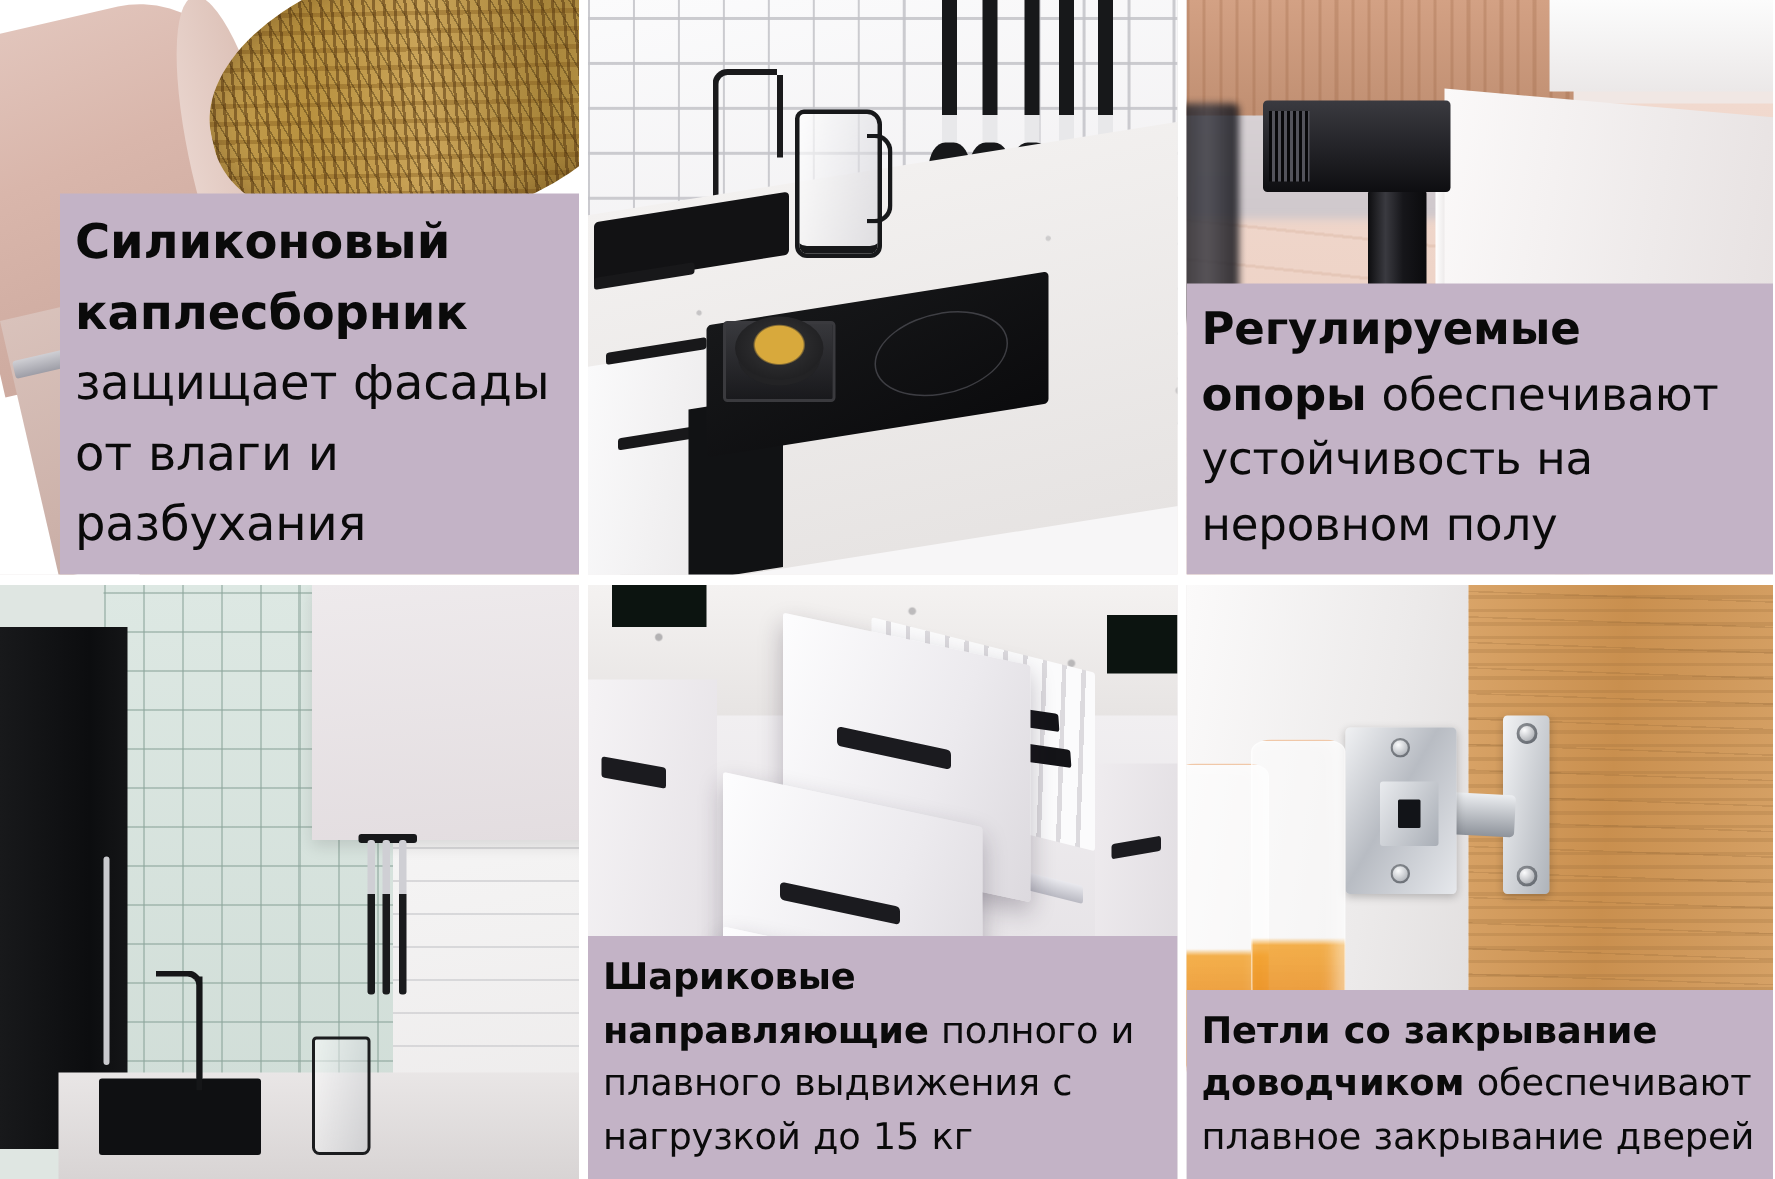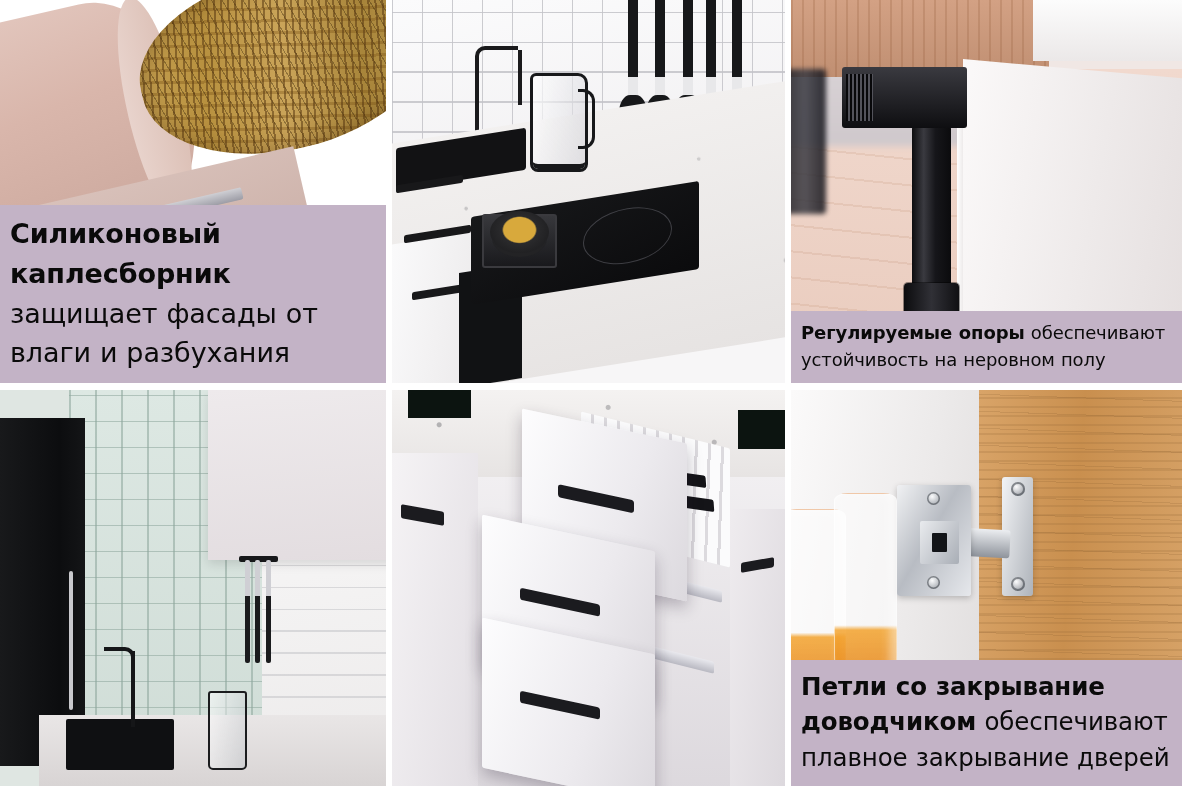--- a/index.html
+++ b/index.html
@@ -32,29 +32,29 @@
 
   
   .caption {
     position: absolute;
     left: 0;
     right: 0;
     bottom: 0;
     background: #c3b3c6;
     padding: 9px 10px 10px 10px;
     color: #0a0a0a;
-    font-size: 18px;
+    font-size: 30px;
     line-height: 1.46;
     letter-spacing: -0.1px;
     word-spacing: 0.5px;
   }
   .caption b { font-weight: 700; }
   .caption .reg { font-weight: 400; }
 
-  .cap-tall  { font-size: 27px; line-height: 1.47; }
+  .cap-tall  { font-size: 32px; line-height: 1.47; margin-left: 40px; }
   .cap-r2    { font-size: 24.5px; line-height: 1.46; }
 
   
 
   .scene { position: absolute; inset: 0; }
 
   
   .t1 { background: #ffffff; }
   .t1 .slab {
     position: absolute;
@@ -570,20 +570,24 @@
       <div class="dw d1">
           <span class="bar"></span>
         </div>
       <div class="dw d2">
           <span class="bar"></span>
         </div>
       <div class="dw d3">
           <span class="bar"></span>
         </div>
     </div>
+    <div class="caption cap-r2">
+      <b>Шариковые направляющие</b>
+      <span class="reg">полного и плавного выдвижения с нагрузкой до 15 кг</span>
+    </div>
   </div>
 
   <div class="tile">
     <div class="scene t6">
       <div class="panelL"></div>
       <div class="door"></div>
       <div class="shelf"></div>
       <div class="mount"></div>
       <div class="arm"></div>
       <div class="plate"></div>

